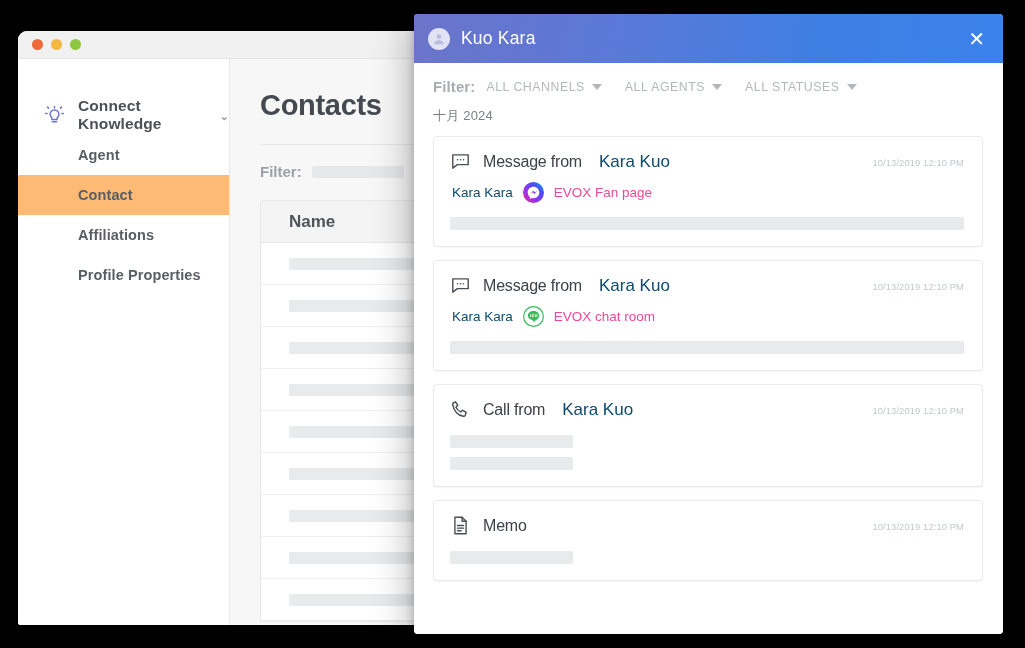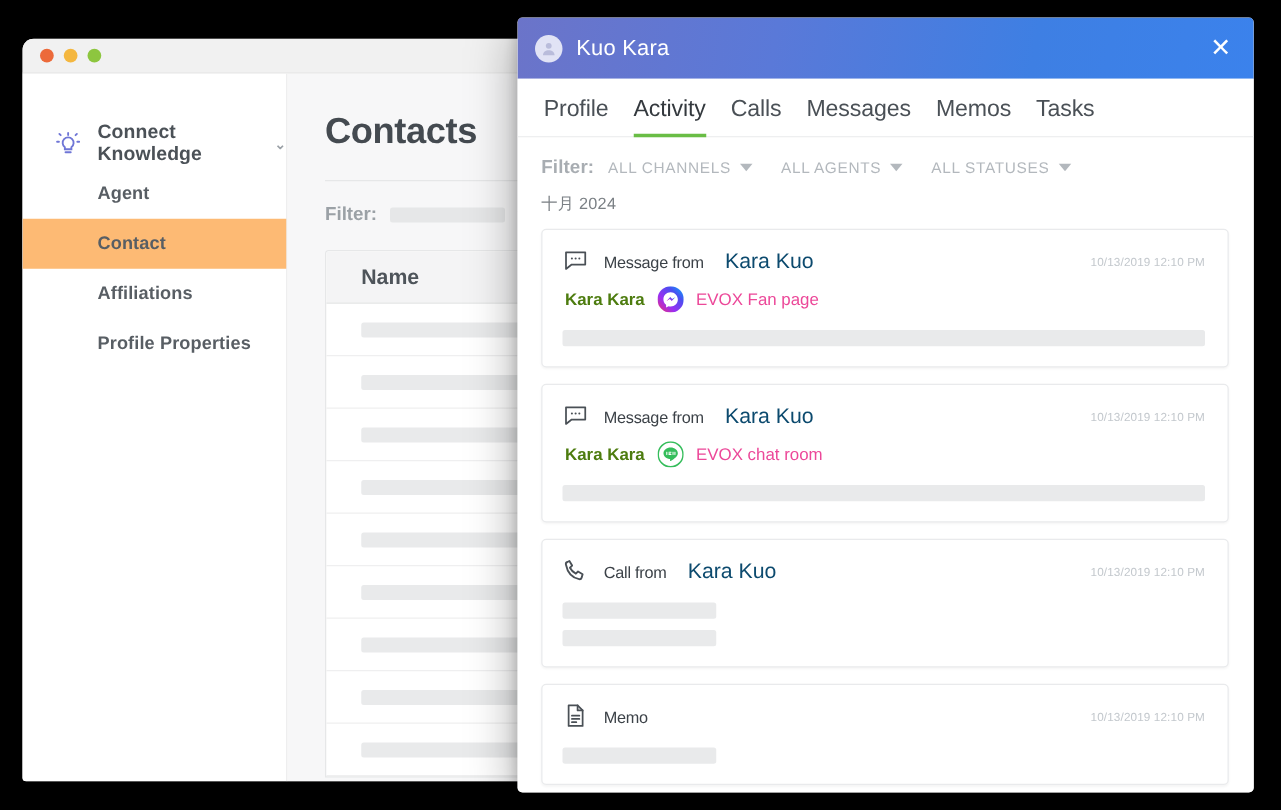--- a/index.html
+++ b/index.html
@@ -284,21 +284,21 @@
     padding: 14px 18px 16px 16px;
     margin-bottom: 13px;
   }
   .card-top {
     display: flex;
     align-items: center;
     gap: 11px;
   }
   .card-icon { width: 22px; height: 22px; flex: 0 0 22px; display: block; color: #4a5056; }
   .card-title {
-    font-size: 13px;
+    font-size: 16px;
     color: #3c4248;
     letter-spacing: -.2px;
     white-space: nowrap;
   }
   .card-person {
     font-size: 17px;
     color: #0c4a6e;
     margin-left: 6px;
     white-space: nowrap;
   }
@@ -310,22 +310,22 @@
     white-space: nowrap;
   }
   .card-sub {
     display: flex;
     align-items: center;
     gap: 10px;
     margin: 9px 0 0 2px;
   }
   .sub-name {
     font-size: 13.5px;
-    font-weight: bold;
-    color: #4d7c0f;
+    font-weight: normal;
+    color: #0c4a6e;
   }
   .chan-icon { width: 21px; height: 21px; flex: 0 0 21px; display: block; }
   .sub-chan { font-size: 13.5px; color: #ec4899; }
 
   .sk-bar { background: #e9eaeb; border-radius: 2px; height: 13px; }
   .sk-full  { width: 100%; margin-top: 14px; }
   .sk-short { width: 123px; margin-top: 14px; }
   .sk-short2{ width: 123px; margin-top: 9px; }
 </style>
 </head>
@@ -439,28 +439,20 @@
       <span id="modal-avatar">
         <svg viewBox="0 0 24 24" width="14" height="14" fill="#8a8fbc">
           <circle cx="12" cy="8" r="4"></circle>
           <path d="M4 21c0-4.4 3.6-7 8-7s8 2.6 8 7z"></path>
         </svg>
       </span>
       <span id="modal-title">Kuo Kara</span>
       <span id="modal-close">✕</span>
     </div>
 
-    <div id="tabbar">
-        <div class="tab">Profile</div>
-        <div class="tab active">Activity</div>
-        <div class="tab">Calls</div>
-        <div class="tab">Messages</div>
-        <div class="tab">Memos</div>
-        <div class="tab">Tasks</div>
-      </div>
 
     <div id="modal-body">
 
       <div id="modal-filter-row">
         <span id="mf-label">Filter:</span>
         <span class="mf-item">
           <span>ALL CHANNELS</span>
           <span class="mf-caret"></span>
         </span>
         <span class="mf-item">

